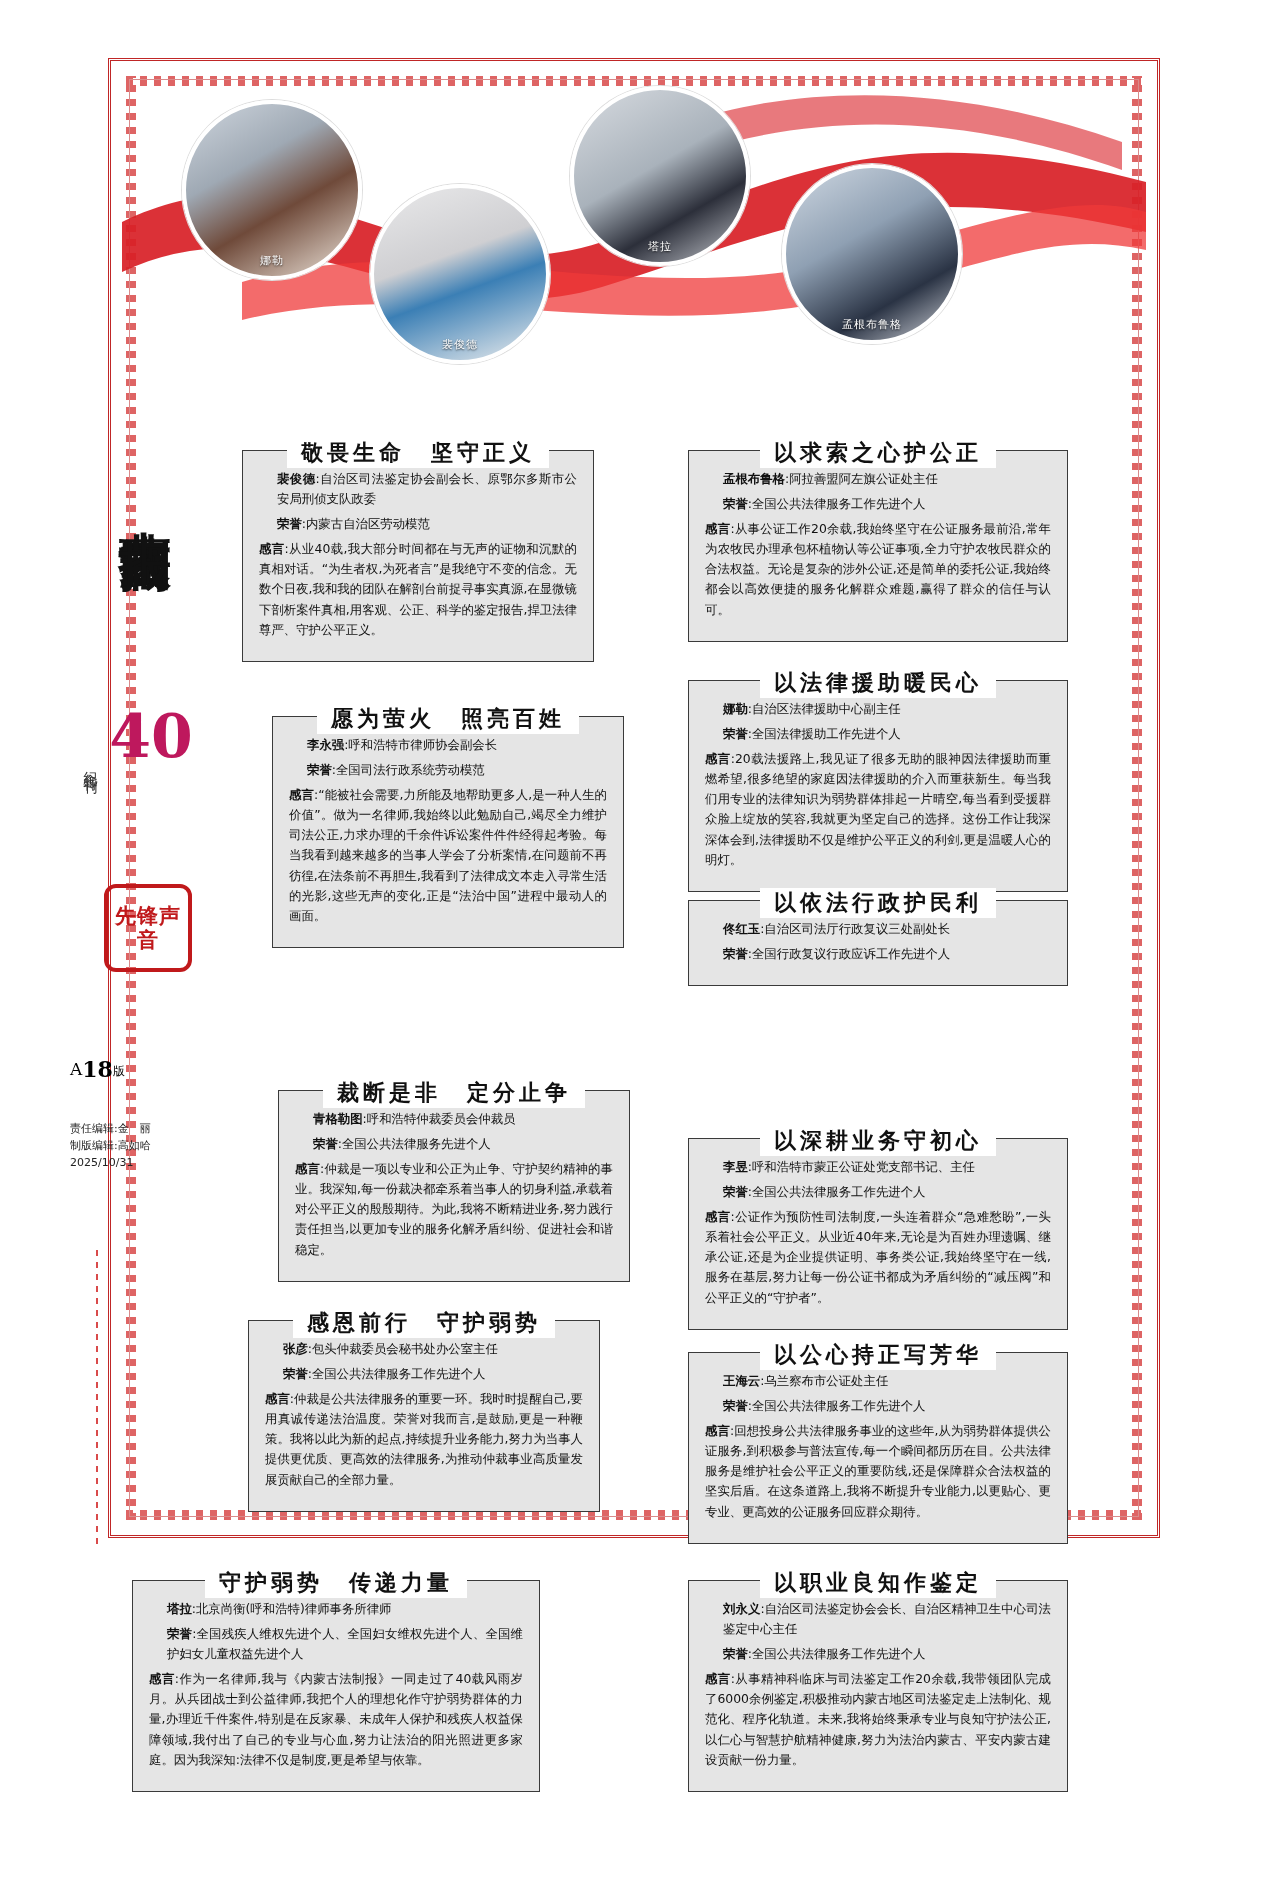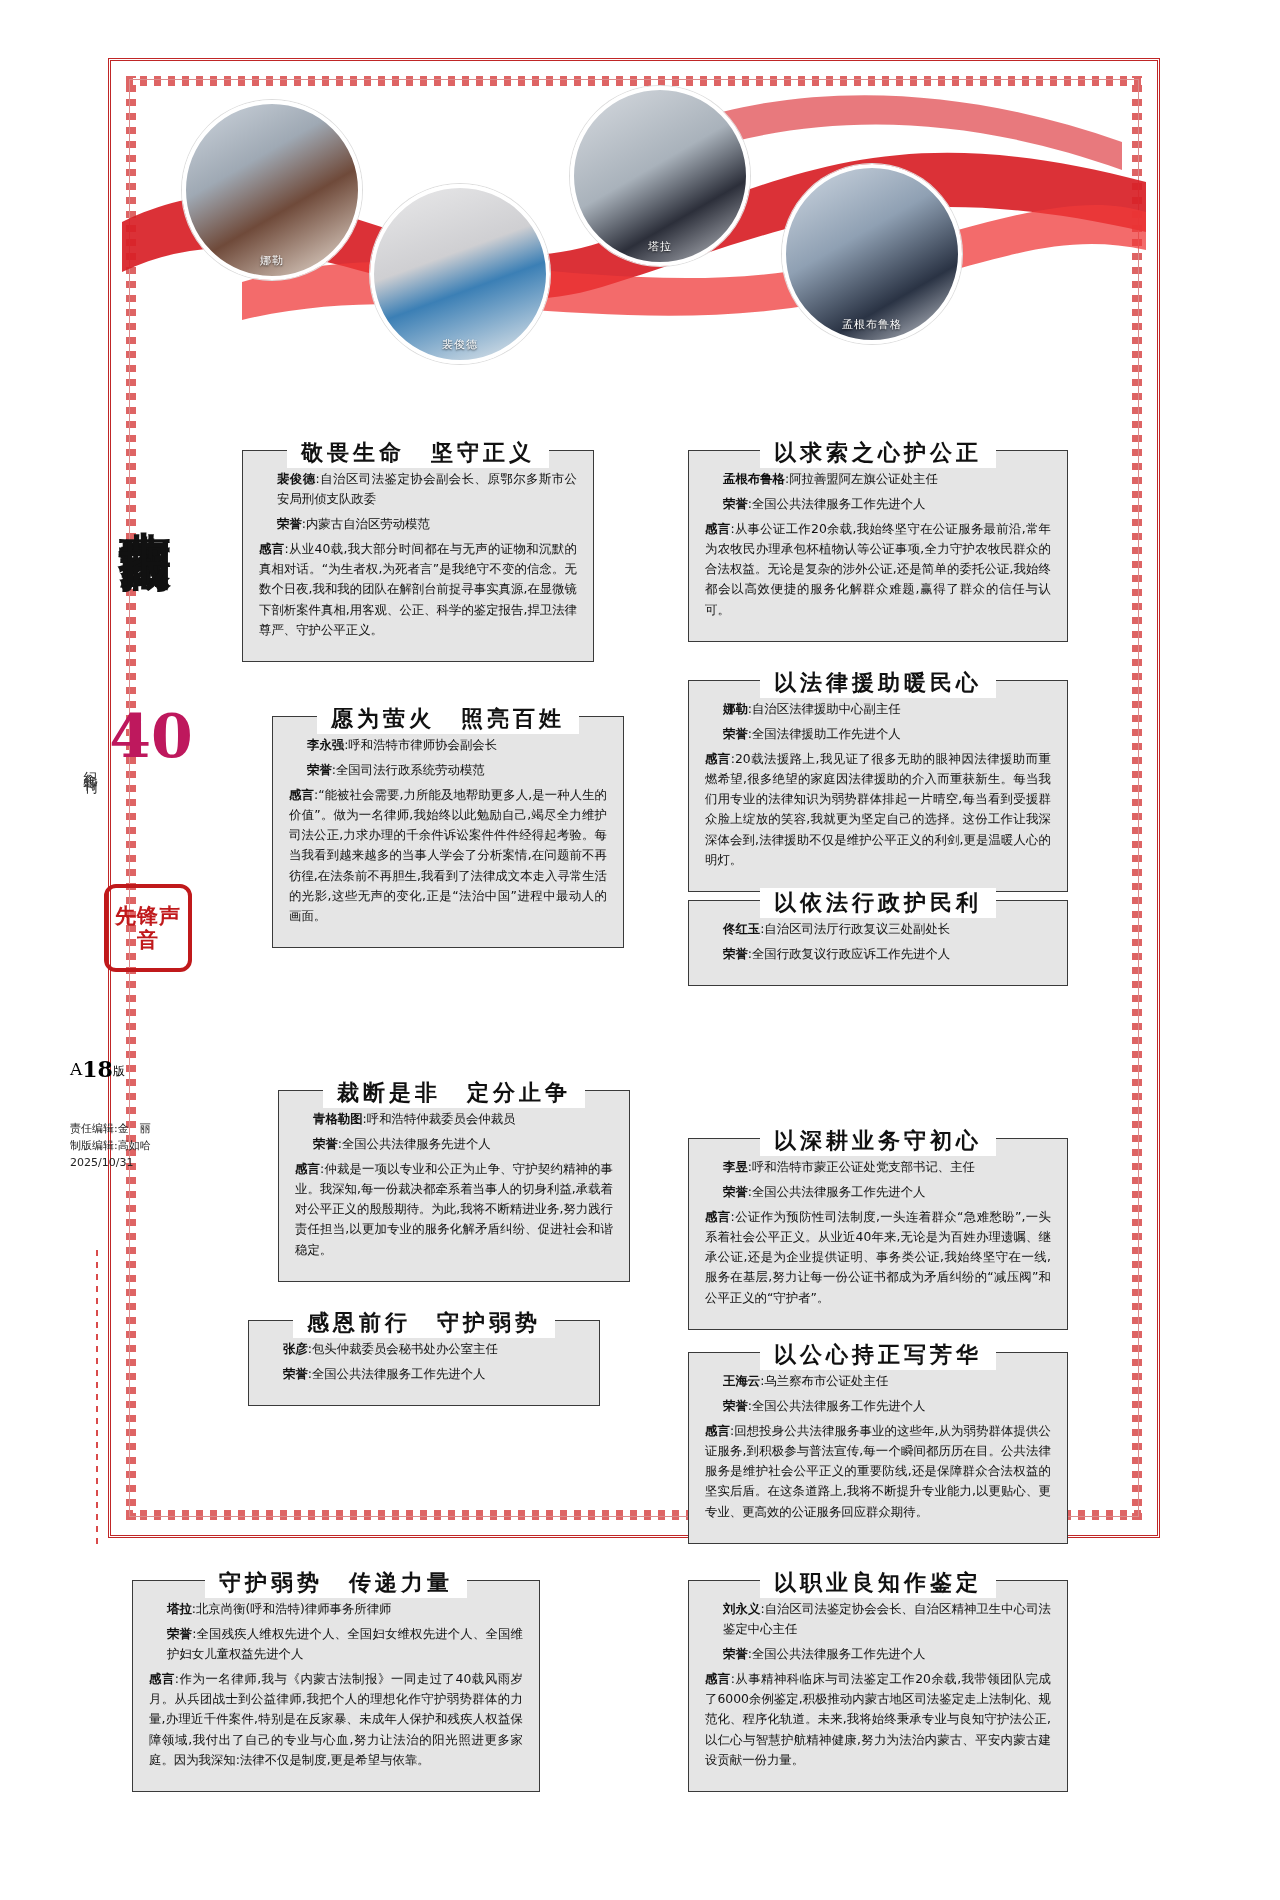--- a/index.html
+++ b/index.html
@@ -193,20 +193,21 @@
     <p class="hon"><span class="lbl">荣誉</span>:<span>全国公共法律服务先进个人</span></p>
     <p class="words"><span class="lbl">感言</span>:<span>仲裁是一项以专业和公正为止争、守护契约精神的事业。我深知,每一份裁决都牵系着当事人的切身利益,承载着对公平正义的殷殷期待。为此,我将不断精进业务,努力践行责任担当,以更加专业的服务化解矛盾纠纷、促进社会和谐稳定。</span></p>
   </div>
 </div>
 
 <div class="card col-left" style="left:248px;top:1320px;">
   <div class="frame">
     <h2>感恩前行　守护弱势</h2>
     <p class="name"><span class="lbl">张彦</span>:<span>包头仲裁委员会秘书处办公室主任</span></p>
     <p class="hon"><span class="lbl">荣誉</span>:<span>全国公共法律服务工作先进个人</span></p>
+    <p class="words"><span class="lbl">感言</span>:<span>仲裁是公共法律服务的重要一环。我时时提醒自己,要用真诚传递法治温度。荣誉对我而言,是鼓励,更是一种鞭策。我将以此为新的起点,持续提升业务能力,努力为当事人提供更优质、更高效的法律服务,为推动仲裁事业高质量发展贡献自己的全部力量。</span></p>
   </div>
 </div>
 
 <div class="card col-left" style="left:132px;top:1580px;width:408px;">
   <div class="frame">
     <h2>守护弱势　传递力量</h2>
     <p class="name"><span class="lbl">塔拉</span>:<span>北京尚衡(呼和浩特)律师事务所律师</span></p>
     <p class="hon"><span class="lbl">荣誉</span>:<span>全国残疾人维权先进个人、全国妇女维权先进个人、全国维护妇女儿童权益先进个人</span></p>
     <p class="words"><span class="lbl">感言</span>:<span>作为一名律师,我与《内蒙古法制报》一同走过了40载风雨岁月。从兵团战士到公益律师,我把个人的理想化作守护弱势群体的力量,办理近千件案件,特别是在反家暴、未成年人保护和残疾人权益保障领域,我付出了自己的专业与心血,努力让法治的阳光照进更多家庭。因为我深知:法律不仅是制度,更是希望与依靠。</span></p>
   </div>

